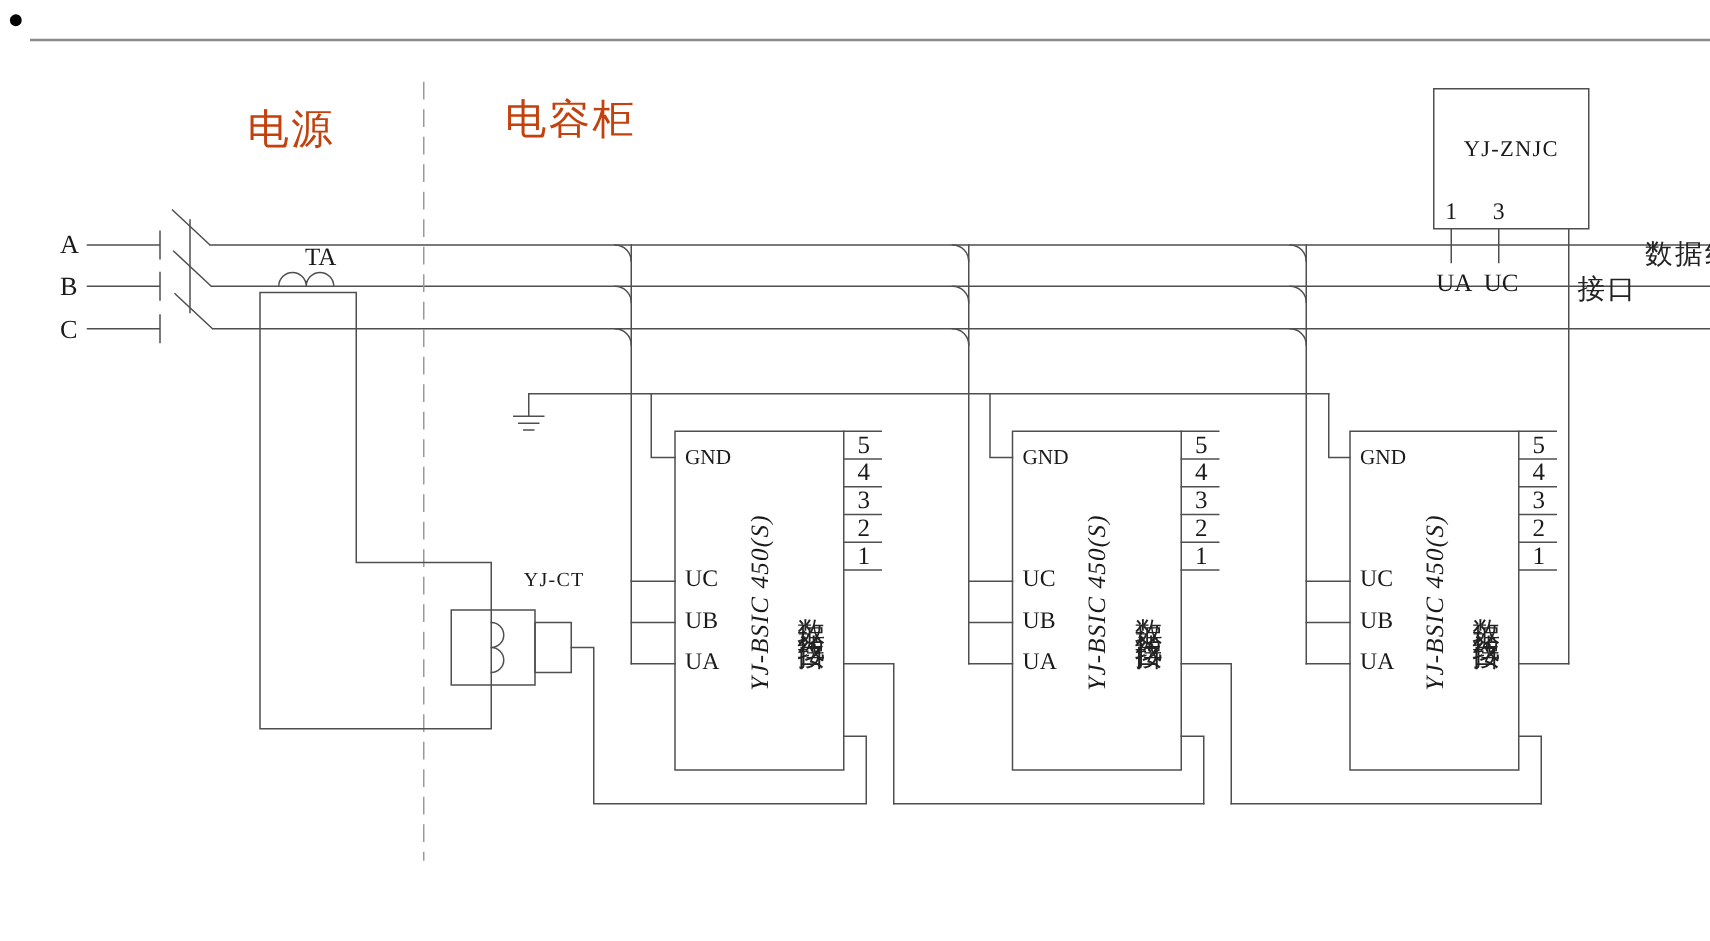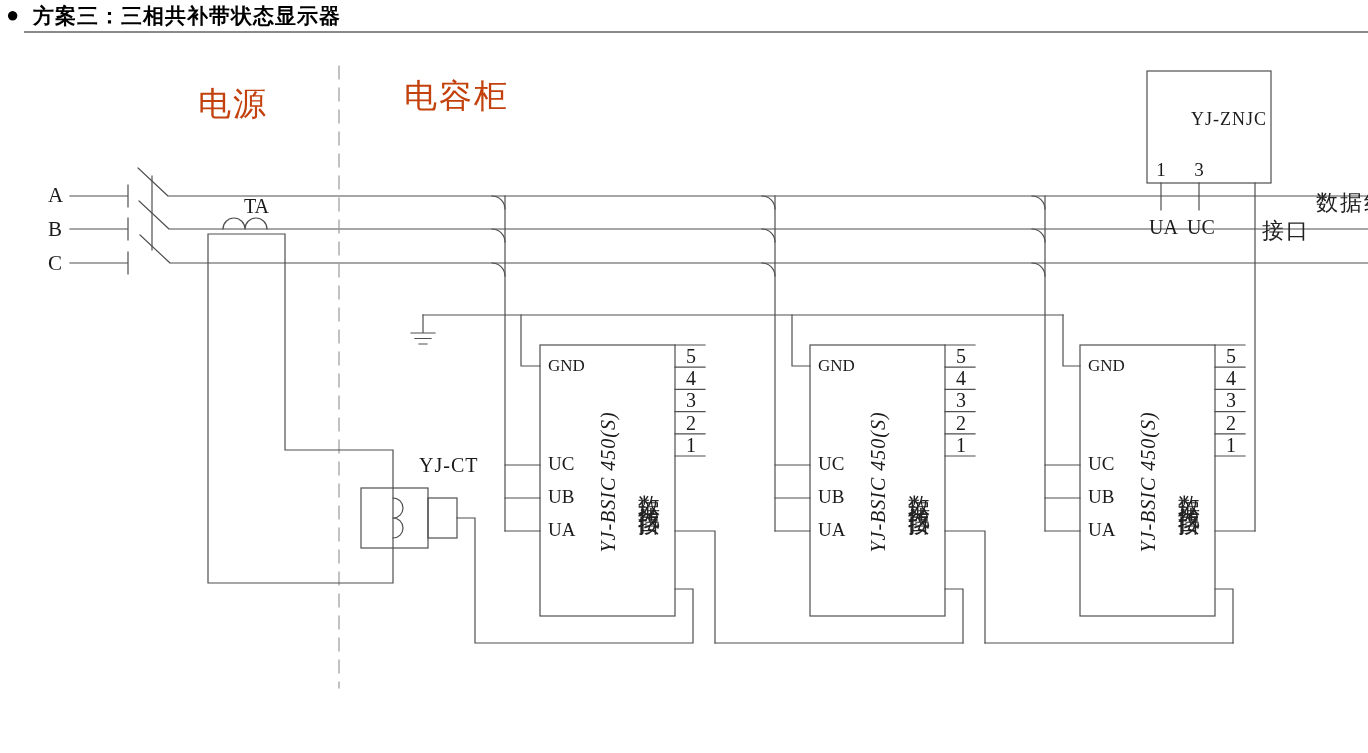--- a/index.html
+++ b/index.html
@@ -6,29 +6,29 @@
   .stage{position:relative;width:1368px;height:753px;background:#fff;overflow:hidden;
          font-family:"Liberation Serif", serif;color:#1a1a1a;}
   .abs{position:absolute;white-space:nowrap;}
   .title-bullet{font-size:22px;line-height:26px;color:#000;}
   .title-text{font-family:"Liberation Sans", sans-serif;font-weight:bold;font-size:21px;
               line-height:28px;letter-spacing:1px;color:#000;}
   .rule{position:absolute;background:#8a8a8a;}
   .sec-label{font-size:33px;line-height:36px;letter-spacing:2px;color:#c2410c;}
   .phase-label{font-size:21px;line-height:22px;}
   .small-label{font-size:20px;line-height:22px;}
-  .ct-label{font-size:20px;line-height:20px;letter-spacing:1px;}
+  .ct-label{font-size:16px;line-height:20px;letter-spacing:1px;}
   .pin-label{font-size:19px;line-height:20px;}
   .gnd-label{font-size:17px;line-height:18px;}
   .pin-num{font-size:20px;line-height:22px;width:20px;text-align:center;}
   .model-rot{width:160px;height:26px;text-align:center;transform:rotate(-90deg);
              font-style:italic;font-size:20px;line-height:26px;letter-spacing:1px;}
   .iface-vert{writing-mode:vertical-rl;text-orientation:upright;font-size:22px;
               line-height:24px;letter-spacing:6px;color:#222;}
-  .znjc-model{font-size:18px;line-height:20px;letter-spacing:1px;width:100px;text-align:left;padding-left:44px;}
+  .znjc-model{font-size:18px;line-height:20px;letter-spacing:1px;width:100px;text-align:right;}
   .znjc-pin{font-size:19px;line-height:20px;width:16px;text-align:center;}
   .znjc-ulabel{font-size:20px;line-height:22px;}
   .iface-h{font-size:22px;line-height:26px;letter-spacing:2px;color:#222;}
   svg.wires{position:absolute;left:0;top:0;}
 </style>
 </head>
 <body>
 
 <div class="stage">
 
@@ -109,21 +109,20 @@
     </g>
 
     <g>
       <rect x="1147" y="71" width="124" height="112"></rect>
       <path d="M1161,183 V210 M1199,183 V210"></path>
       <path d="M1255,183 V531"></path>
     </g>
   </svg>
 
   <div class="abs title-bullet" style="left:6px;top:2px;">●</div>
-  <div class="abs title-text" style="left:33px;top:2px;">方案三：三相共补带状态显示器</div>
   <div class="rule" style="left:24px;top:31px;width:1344px;height:2px;"></div>
 
   <div class="abs sec-label" style="left:198px;top:86px;">电源</div>
   <div class="abs sec-label" style="left:404px;top:78px;">电容柜</div>
 
   <div class="abs phase-label" style="left:48px;top:184px;">A</div>
   <div class="abs phase-label" style="left:48px;top:218px;">B</div>
   <div class="abs phase-label" style="left:48px;top:252px;">C</div>
 
   <div class="abs small-label" style="left:244px;top:195px;">TA</div>

